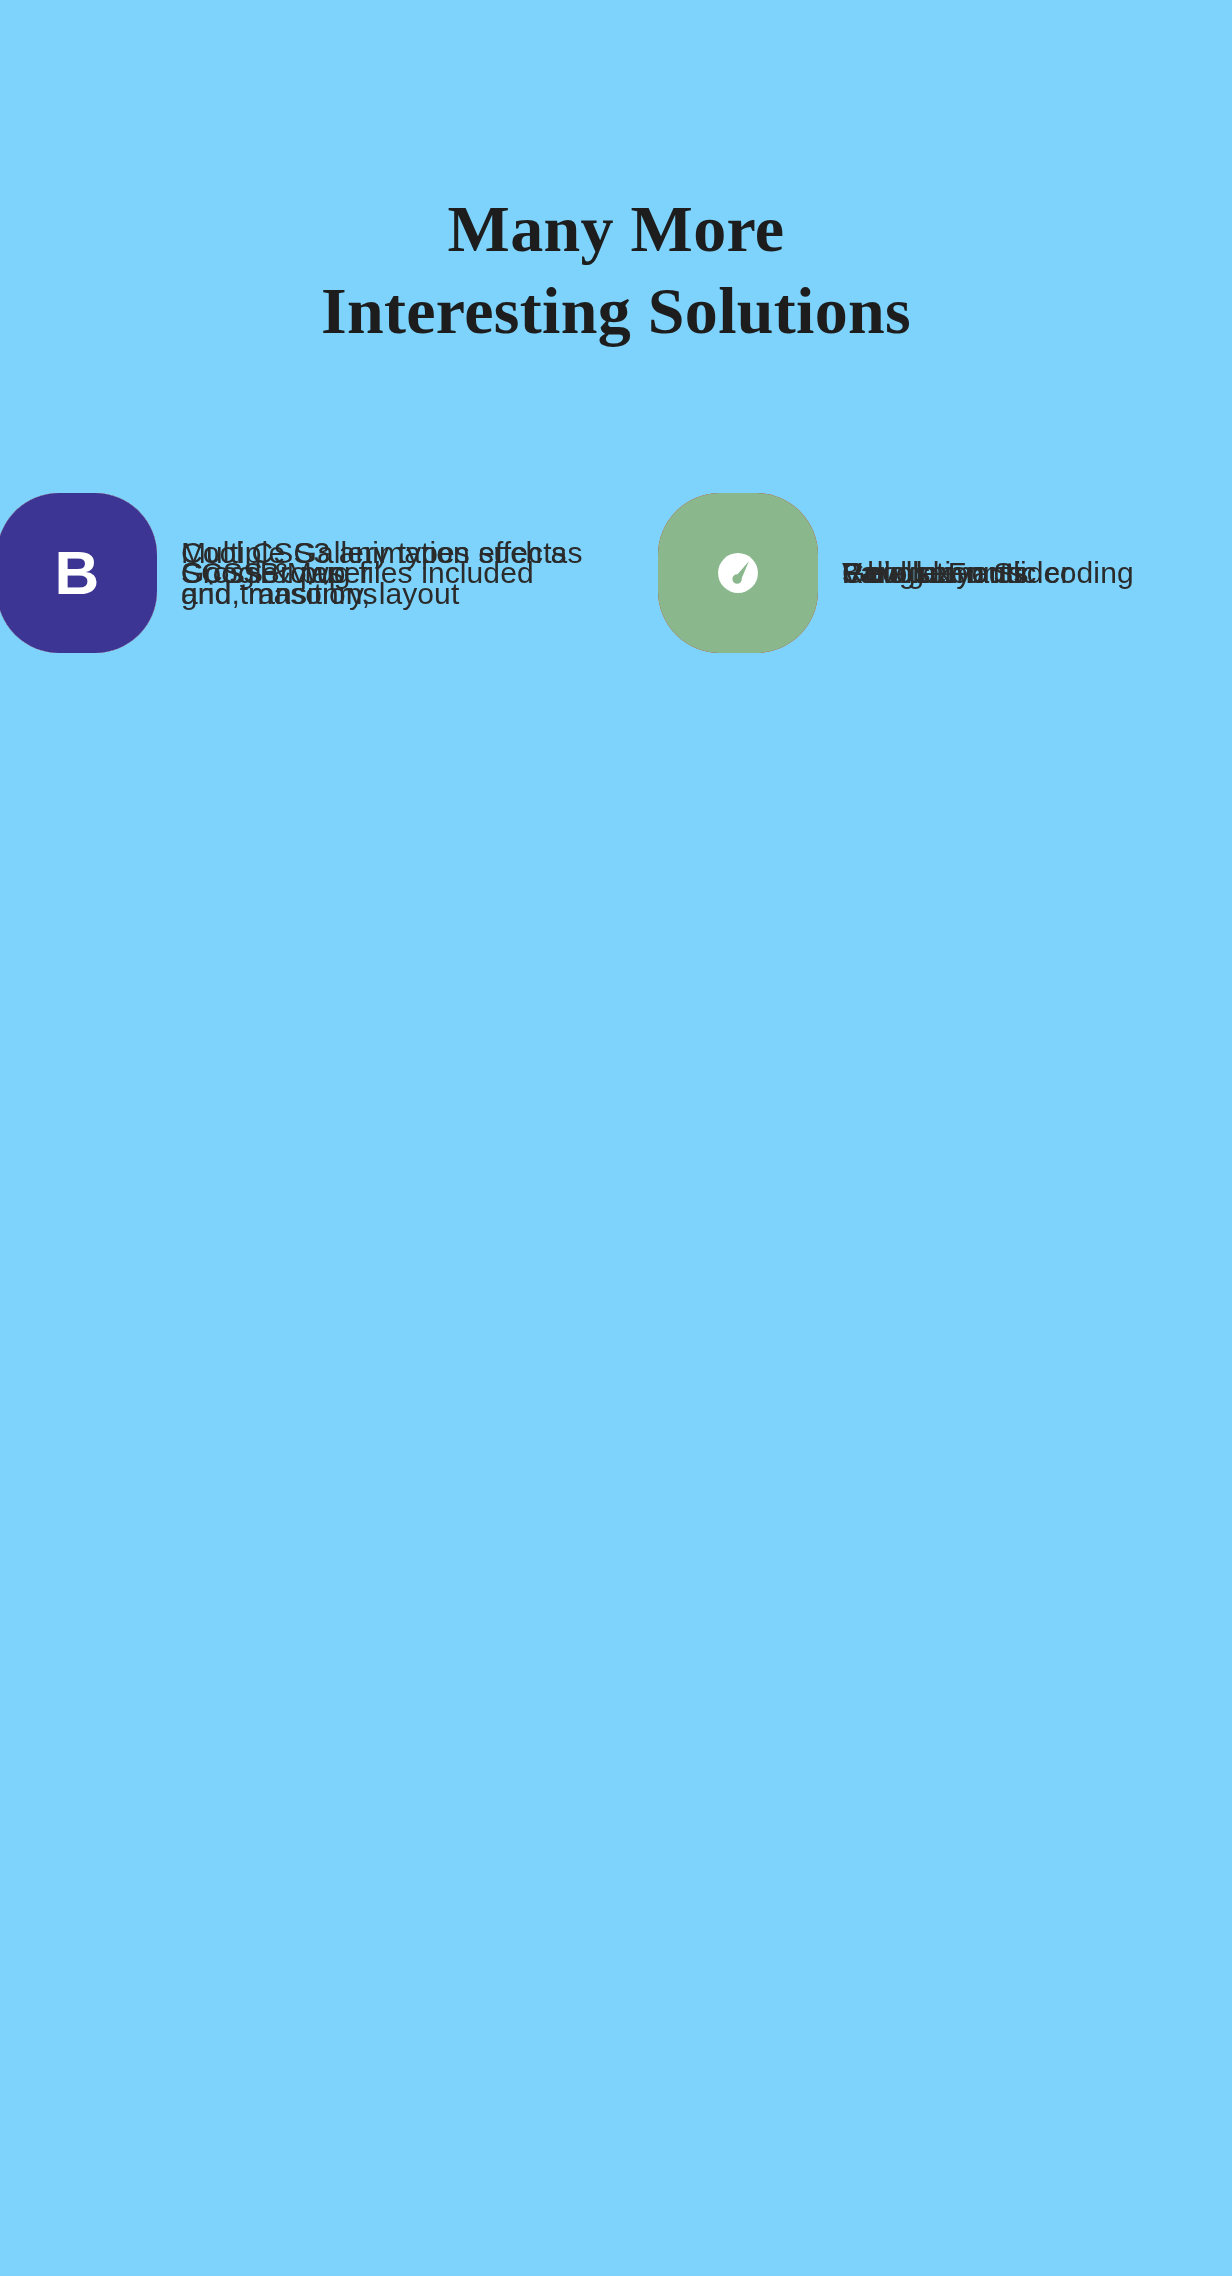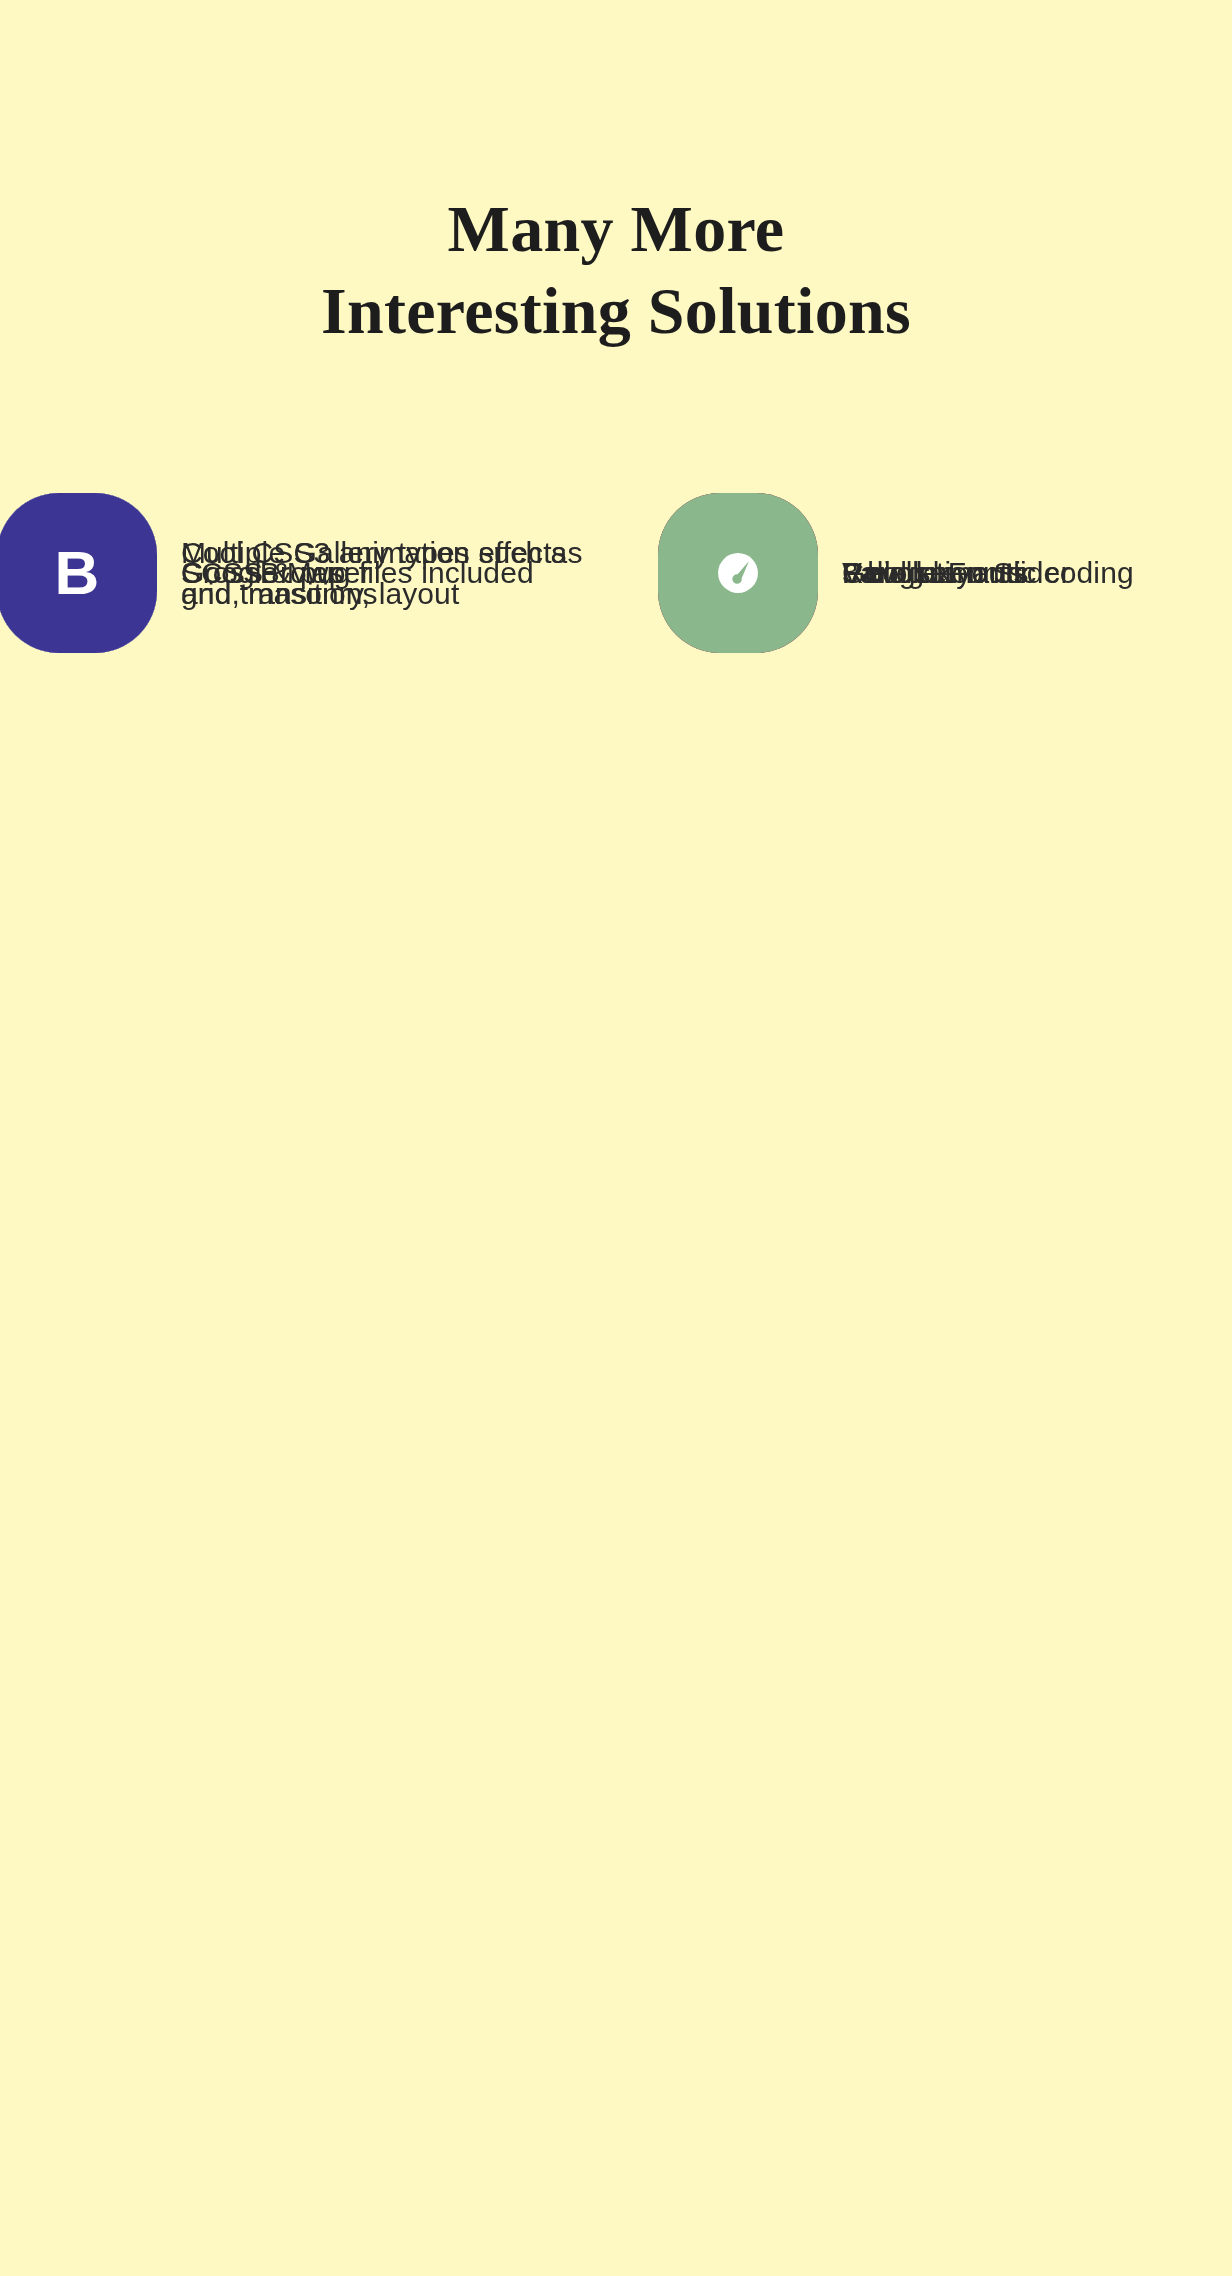--- a/index.html
+++ b/index.html
@@ -13,21 +13,21 @@
   body {
     font-family: "Liberation Sans", sans-serif;
     -webkit-font-smoothing: antialiased;
     overflow: hidden;
   }
 
   .page {
     position: relative;
     width: 1232px;
     height: 2276px;
-    background: #fef9c3;
+    background: #7dd3fc;
   }
 
   
   .heading {
     position: absolute;
     top: 196px;
     left: 0;
     width: 1232px;
     text-align: center;
     font-family: "Liberation Serif", "DejaVu Serif", serif;

